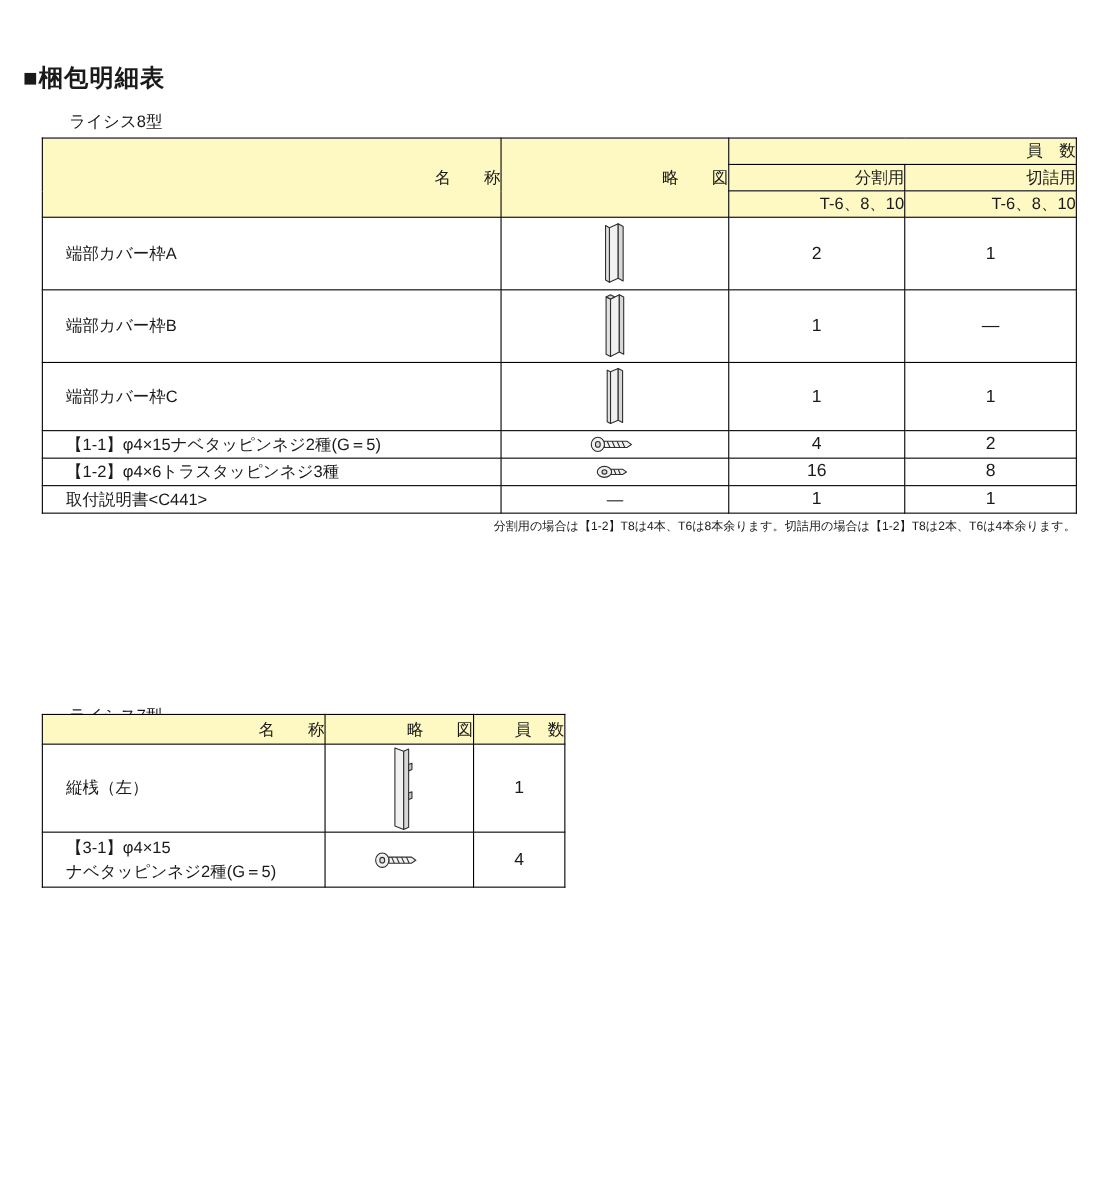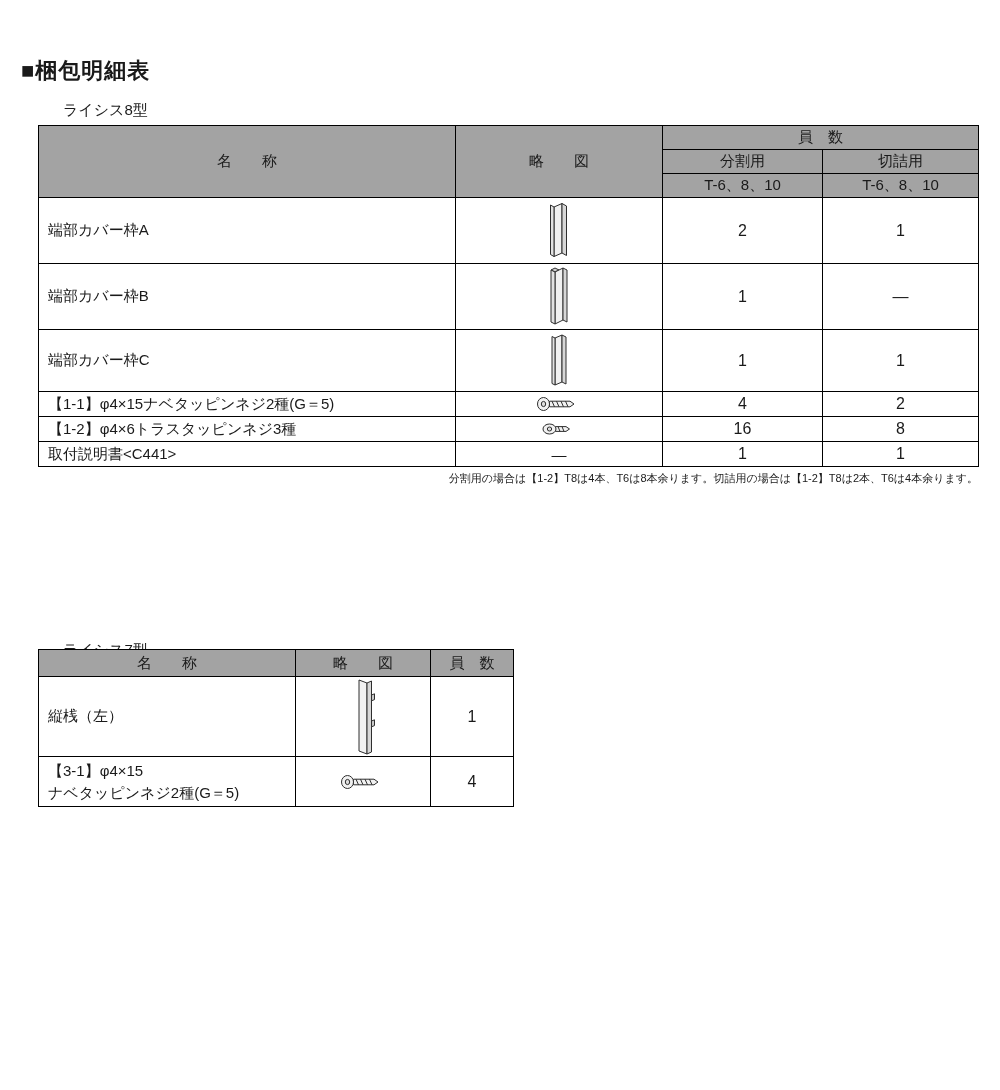--- a/index.html
+++ b/index.html
@@ -10,23 +10,23 @@
 
   .tbl-label{position:absolute;font-size:15px;}
   #label8{left:63px;top:101px;}
   #label7{left:63px;top:625px;margin-top:16px;}
 
   table{border-collapse:collapse;table-layout:fixed;position:absolute;background:#fff;}
   #table8{left:38px;top:125px;width:940px;}
   #table7{left:38px;top:649px;width:475px;}
 
   td{border:1px solid #000;font-size:15px;padding:0;vertical-align:middle;overflow:hidden;}
-  .hd{background:#a3a3a3;text-align:center;height:23px;font-size:15px;}
+  .hd{background:#fef9c3;text-align:right;height:23px;font-size:15px;}
   #table7 .hd{height:26px;}
-  .name-cell{text-align:left;padding-left:9px;}
+  .name-cell{text-align:left;padding-left:21px;}
   .diag-cell{text-align:center;}
   .qty-cell{text-align:center;font-size:16px;}
   .pre{white-space:pre-line;line-height:1.45;}
 
   .r-tall{height:66px;}
   .r-mid{height:62px;}
   .r-thin{height:25px;}
   .r-t7{height:80px;}
   .r-t7c{height:82px;}
   .r-scr{height:50px;margin-top:40px;}

